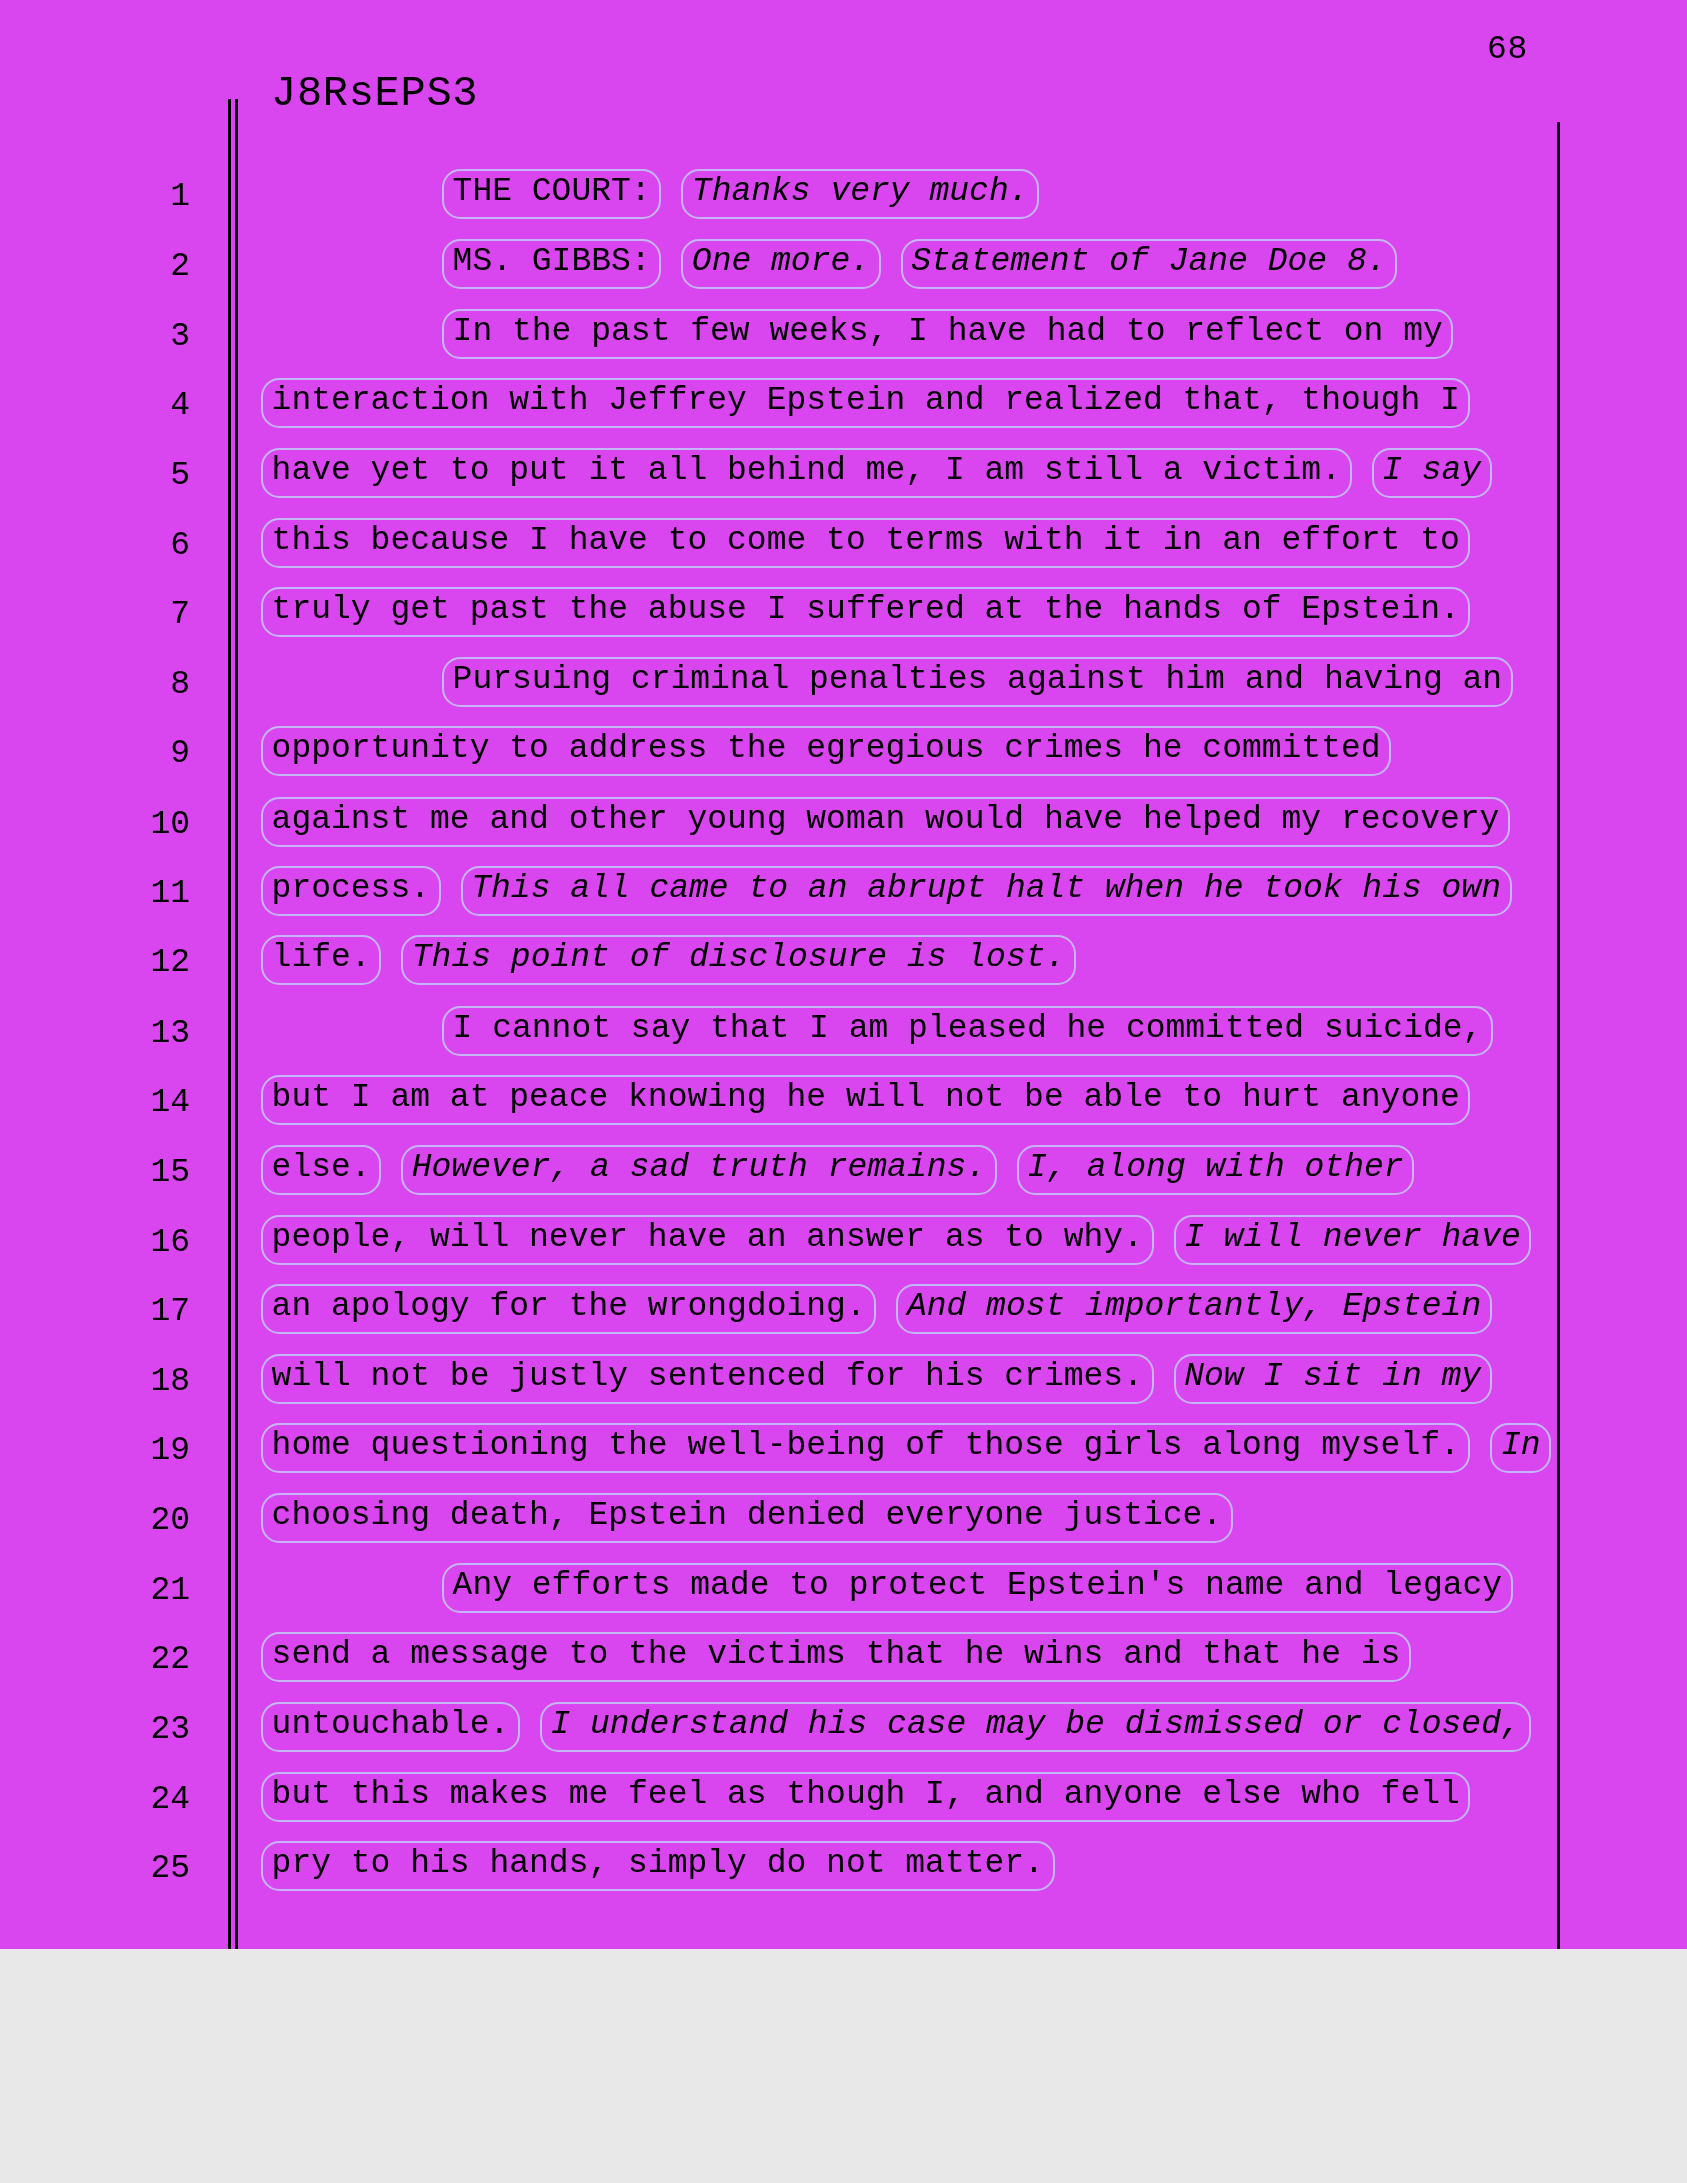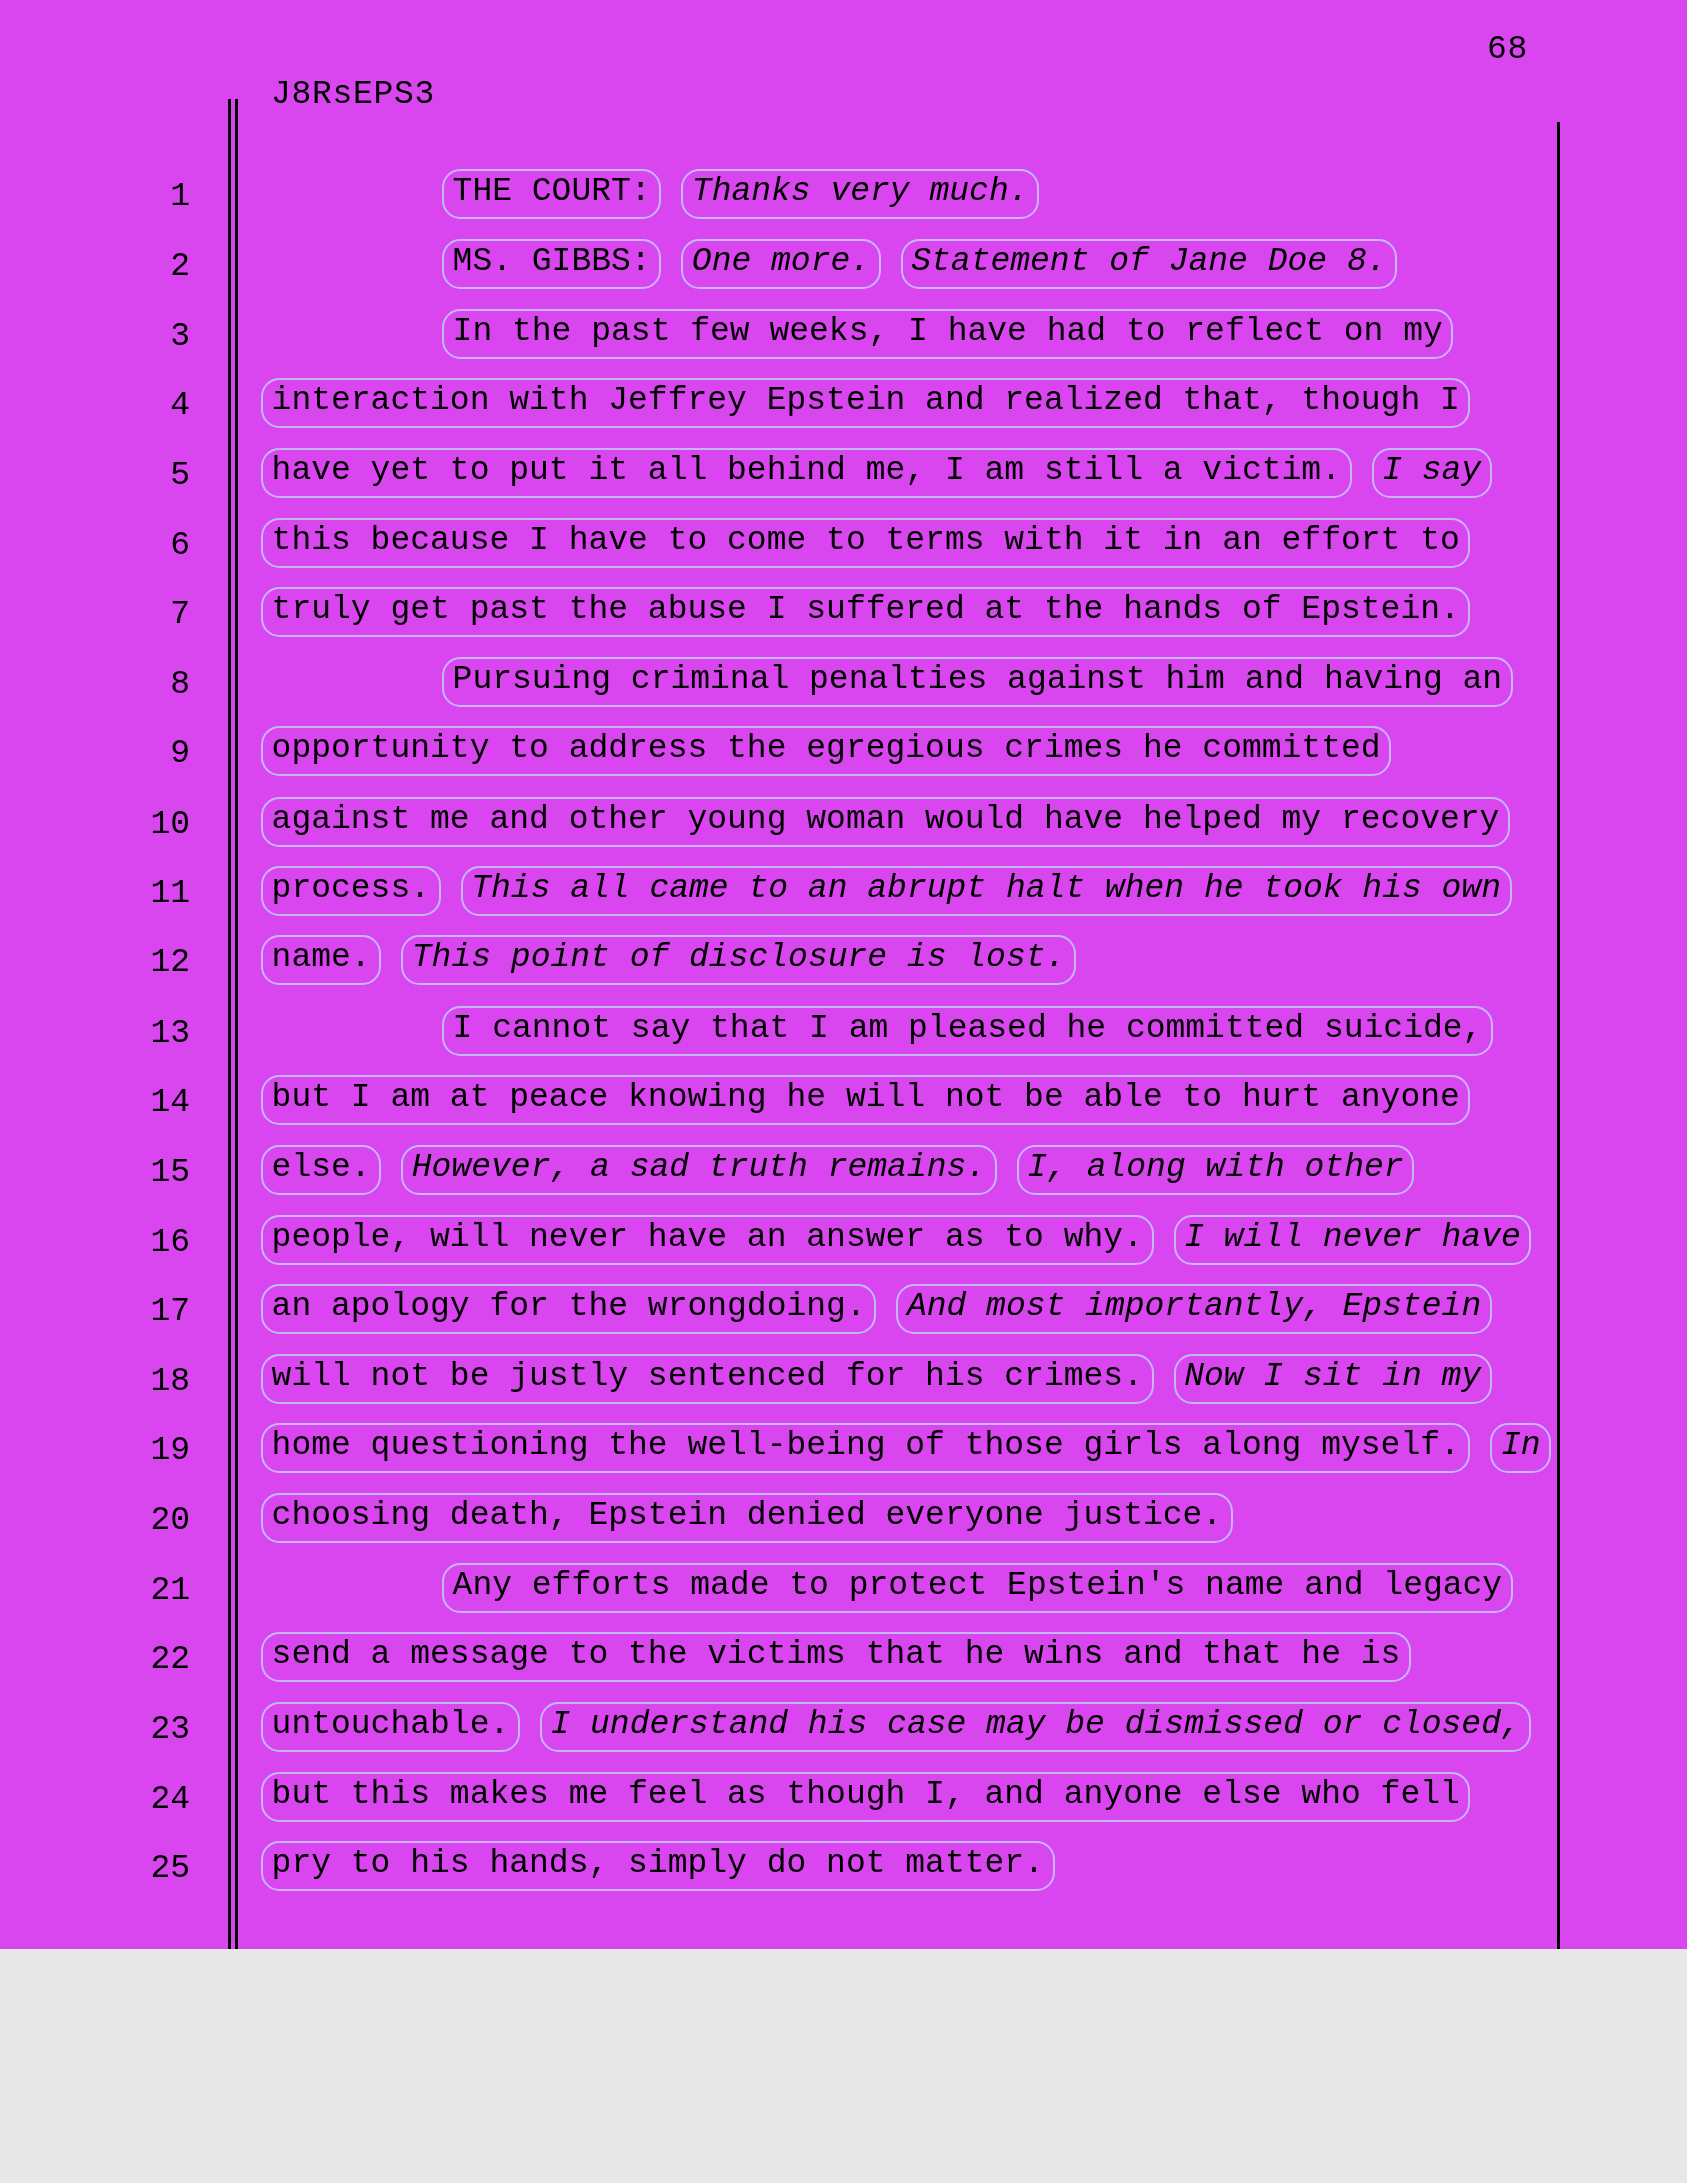--- a/index.html
+++ b/index.html
@@ -10,21 +10,21 @@
     overflow:hidden;
     font-family:"Liberation Mono","DejaVu Sans Mono",monospace;
     color:#000;
   }
   #page-number{
     position:absolute;left:1449px;top:33px;width:79px;
     font-size:33px;line-height:33px;text-align:right;letter-spacing:0.7px;
   }
   #header-id{
     position:absolute;left:271px;top:78px;
-    font-size:33px;line-height:33px;letter-spacing:0.7px;
+    font-size:42px;line-height:33px;letter-spacing:0.7px;
   }
   
   #left-rule{
     position:absolute;left:228px;top:99px;height:1882px;width:4px;
     border-left:3.3px solid #000;border-right:3.3px solid #000;
   }
   
   #right-rule{
     position:absolute;left:1557px;top:122px;height:1860px;width:3.3px;
     background:#000;
@@ -102,21 +102,21 @@
       <div class="row" style="top: 797px;">
         <span class="num">10</span>
         <span class="segs"><span class="seg">against me and other young woman would have helped my recovery</span></span>
       </div>
       <div class="row" style="top: 866px;">
         <span class="num">11</span>
         <span class="segs"><span class="seg">process.</span><span class="seg">This all came to an abrupt halt when he took his own</span></span>
       </div>
       <div class="row" style="top: 935px;">
         <span class="num">12</span>
-        <span class="segs"><span class="seg">name.</span><span class="seg">This point of disclosure is lost.</span></span>
+        <span class="segs"><span class="seg">life.</span><span class="seg">This point of disclosure is lost.</span></span>
       </div>
       <div class="row" style="top: 1006px;">
         <span class="num">13</span>
         <span class="segs indent"><span class="seg">I cannot say that I am pleased he committed suicide,</span></span>
       </div>
       <div class="row" style="top: 1075px;">
         <span class="num">14</span>
         <span class="segs"><span class="seg">but I am at peace knowing he will not be able to hurt anyone</span></span>
       </div>
       <div class="row" style="top: 1145px;">

